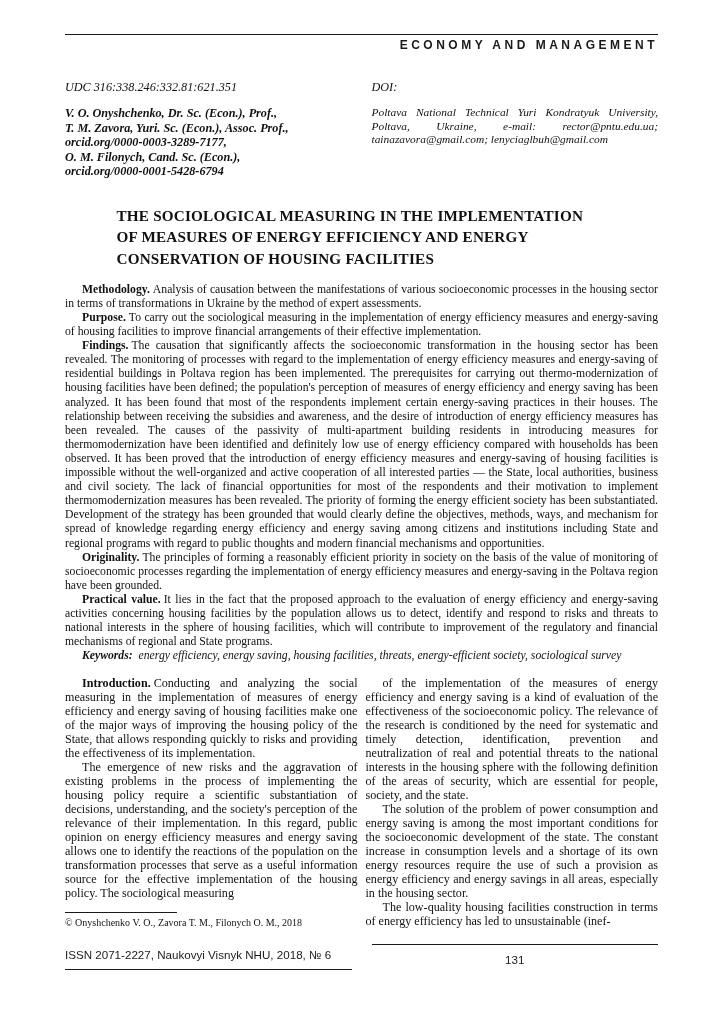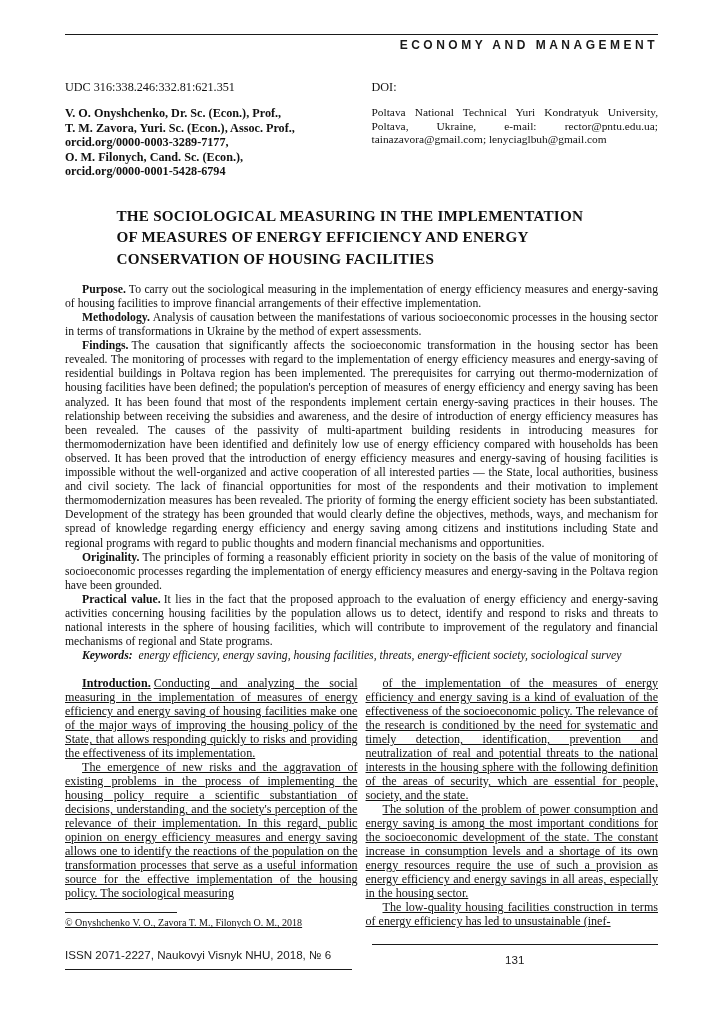--- a/index.html
+++ b/index.html
@@ -26,20 +26,21 @@
     font-size: 12px;
     letter-spacing: 3.5px;
     color: #1a1a1a;
   }
 
   
   .meta {
     display: flex;
     gap: 20px;
     margin-top: 28px;
+    font-style: italic;
   }
   .meta-left  { flex: 1; }
   .meta-right { flex: 1; }
   .udc, .doi-label { font-size: 12.2px; }
   .authors {
     margin-top: 11px;
     font-weight: bold;
     font-size: 12.2px;
     line-height: 14.6px;
   }
@@ -70,21 +71,20 @@
     text-indent: 17px;
   }
   .abstract p b { margin-right: 3px; }
   .keywords i { font-style: italic; font-family: Liberation Serif, serif; }
 
   
   .columns {
     display: flex;
     gap: 8px;
     margin-top: 13px;
-    text-decoration: underline;
   }
   .col {
     flex: 1;
     display: flex;
     flex-direction: column;
   }
   .col p {
     margin: 0;
     font-size: 12.1px;
     line-height: 14px;
@@ -146,24 +146,24 @@
     <div class="meta-right">
       <div class="doi-label">DOI:</div>
       <div class="affiliation">Poltava National Technical Yuri Kondratyuk University, Poltava, Ukraine, e-mail: rector@pntu.edu.ua; tainazavora@gmail.com; lenyciaglbuh@gmail.com</div>
     </div>
   </section>
 
   <h1 class="title">THE SOCIOLOGICAL MEASURING IN THE IMPLEMENTATION OF MEASURES OF ENERGY EFFICIENCY AND ENERGY CONSERVATION OF HOUSING FACILITIES</h1>
 
   <section class="abstract">
     <p>
+      <b>Methodology.</b><span>Analysis of causation between the manifestations of various socioeconomic processes in the housing sector in terms of transformations in Ukraine by the method of expert assessments.</span>
+    </p>
+    <p>
       <b>Purpose.</b><span>To carry out the sociological measuring in the implementation of energy efficiency measures and energy-saving of housing facilities to improve financial arrangements of their effective implementation.</span>
-    </p>
-    <p>
-      <b>Methodology.</b><span>Analysis of causation between the manifestations of various socioeconomic processes in the housing sector in terms of transformations in Ukraine by the method of expert assessments.</span>
     </p>
     <p>
       <b>Findings.</b><span>The causation that significantly affects the socioeconomic transformation in the housing sector has been revealed. The monitoring of processes with regard to the implementation of energy efficiency measures and energy-saving of residential buildings in Poltava region has been implemented. The prerequisites for carrying out thermo-modernization of housing facilities have been defined; the population's perception of measures of energy efficiency and energy saving has been analyzed. It has been found that most of the respondents implement certain energy-saving practices in their houses. The relationship between receiving the subsidies and awareness, and the desire of introduction of energy efficiency measures has been revealed. The causes of the passivity of multi-apartment building residents in introducing measures for thermomodernization have been identified and definitely low use of energy efficiency compared with households has been observed. It has been proved that the introduction of energy efficiency measures and energy-saving of housing facilities is impossible without the well-organized and active cooperation of all interested parties — the State, local authorities, business and civil society. The lack of financial opportunities for most of the respondents and their motivation to implement thermomodernization measures has been revealed. The priority of forming the energy efficient society has been substantiated. Development of the strategy has been grounded that would clearly define the objectives, methods, ways, and mechanism for spread of knowledge regarding energy efficiency and energy saving among citizens and institutions including State and regional programs with regard to public thoughts and modern financial mechanisms and opportunities.</span>
     </p>
     <p>
       <b>Originality.</b><span>The principles of forming a reasonably efficient priority in society on the basis of the value of monitoring of socioeconomic processes regarding the implementation of energy efficiency measures and energy-saving in the Poltava region have been grounded.</span>
     </p>
     <p>
       <b>Practical value.</b><span>It lies in the fact that the proposed approach to the evaluation of energy efficiency and energy-saving activities concerning housing facilities by the population allows us to detect, identify and respond to risks and threats to national interests in the sphere of housing facilities, which will contribute to improvement of the regulatory and financial mechanisms of regional and State programs.</span>
     </p>

